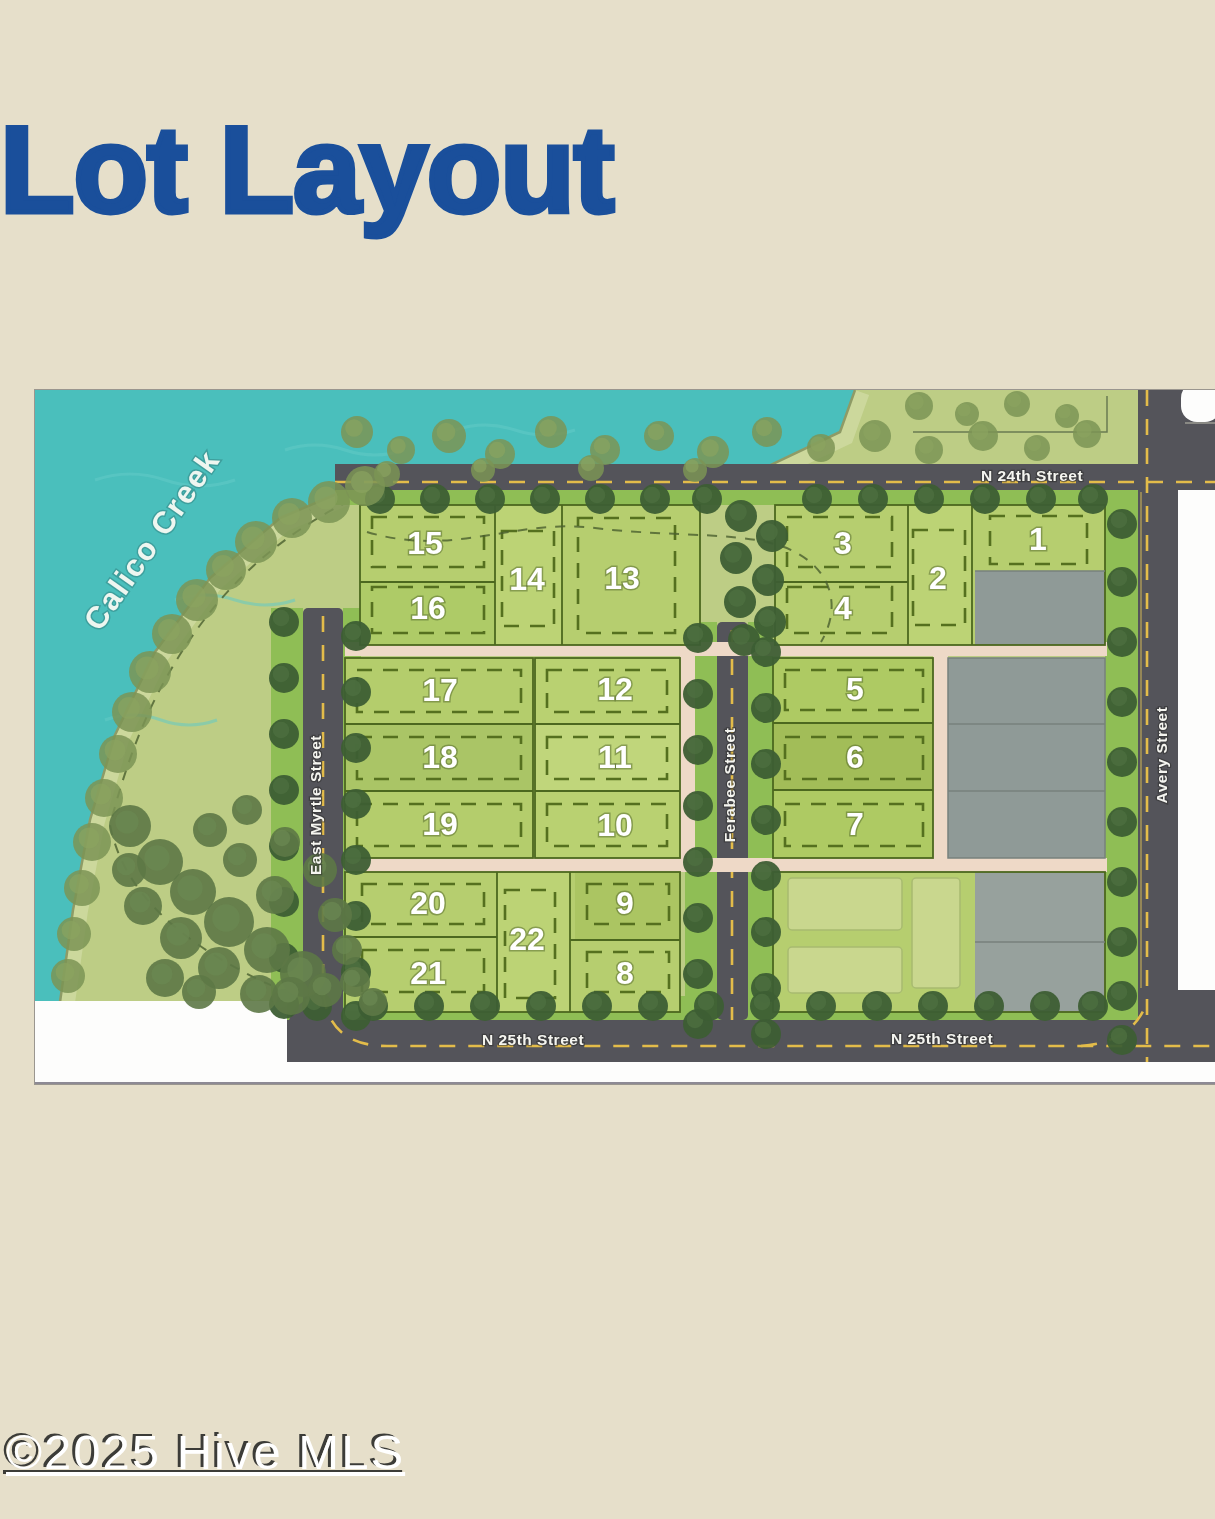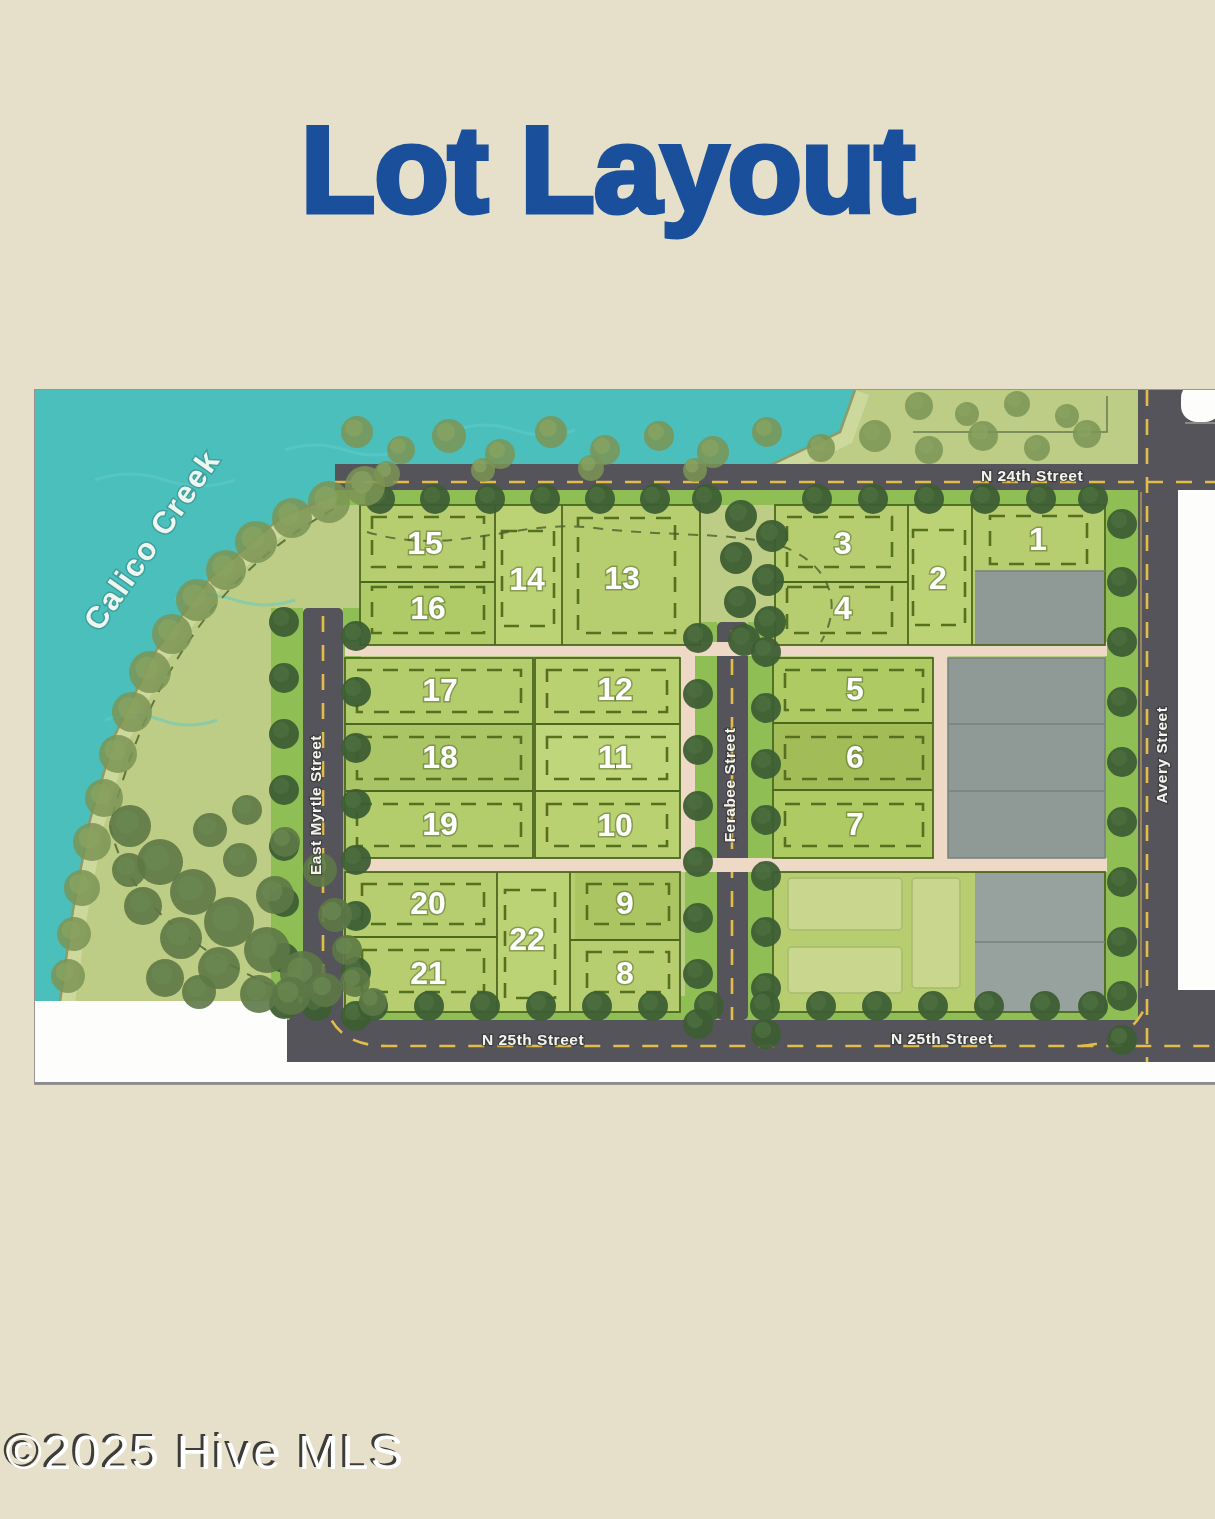--- a/index.html
+++ b/index.html
@@ -5,38 +5,39 @@
   html,body{margin:0;padding:0;}
   body{
     width:1215px;height:1519px;
     background:#e6dfca;
     position:relative;
     overflow:hidden;
     font-family:"Liberation Sans",sans-serif;
   }
   .page-title{
     position:absolute;left:0;top:100px;width:1215px;
-    text-align:center;
+    text-align:left;
     font-size:122px;font-weight:700;
     letter-spacing:-1px;
     color:#1a4f9b;
     -webkit-text-stroke:5px #1a4f9b;
   }
   .map-panel{
     position:absolute;left:35px;top:390px;width:1180px;height:692px;
     background:#fdfdfc;
     outline:1px solid #9a968f;
     border-bottom:2px solid #8d8a94;
   }
   .watermark{
     position:absolute;left:6px;top:1424px;
     font-size:49px;font-weight:400;letter-spacing:2px;
     color:#ffffff;
     text-shadow:-3px -2px 0 #3c3c38;
     white-space:nowrap;
+    text-decoration:underline;
   }
   svg text{font-family:"Liberation Sans",sans-serif;}
   .lot-num{
     fill:#ffffff;font-size:32px;font-weight:bold;
     text-anchor:middle;dominant-baseline:central;
     paint-order:stroke;stroke:rgba(70,90,35,0.45);stroke-width:3px;
   }
   .street-label{
     fill:#f5f5f0;font-size:15.5px;font-weight:bold;
     text-anchor:middle;dominant-baseline:central;

